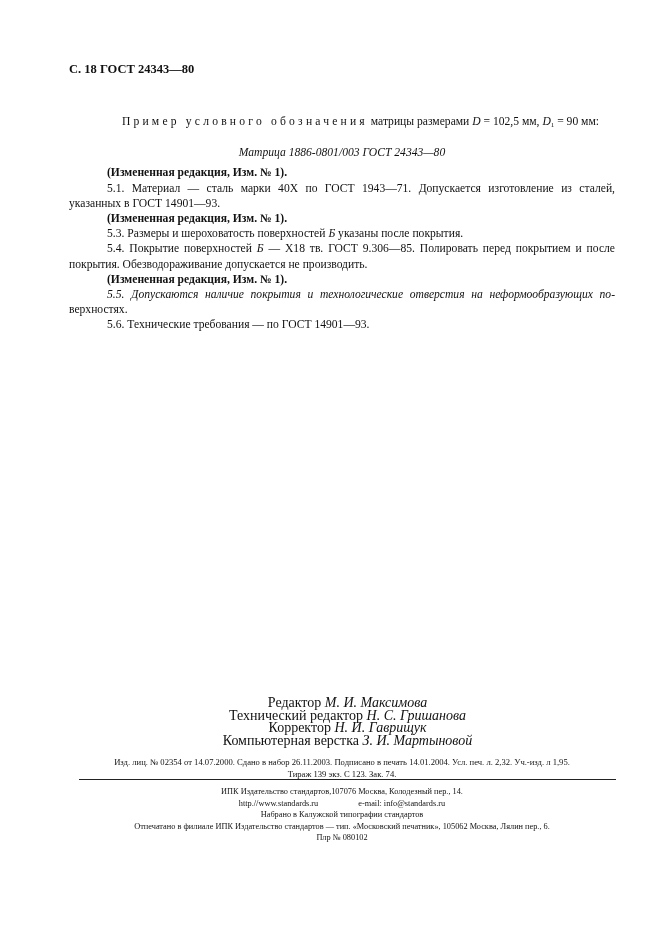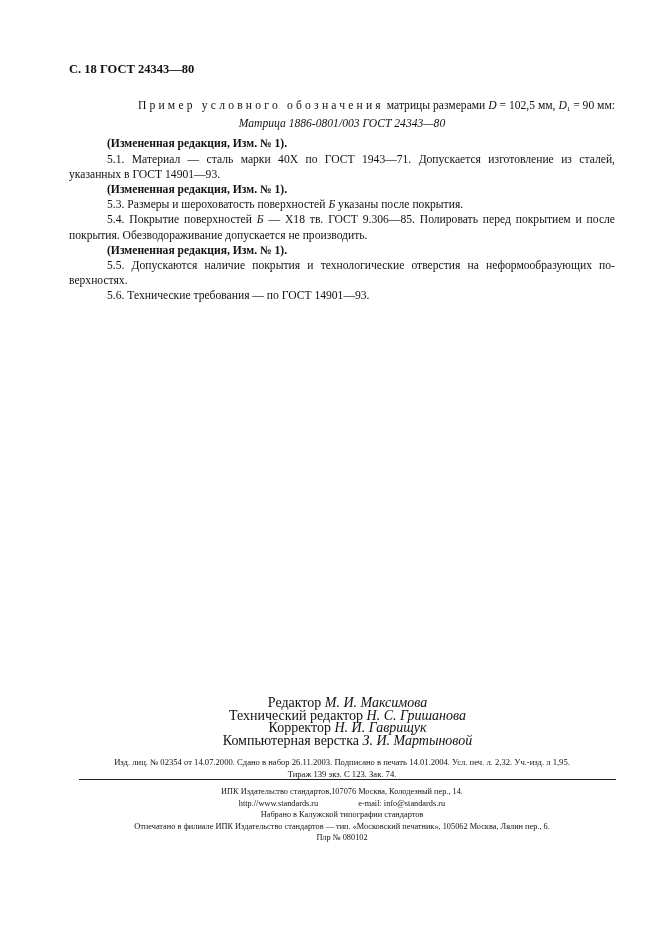--- a/index.html
+++ b/index.html
@@ -6,21 +6,21 @@
     body { width: 661px; height: 936px; position: relative; overflow: hidden;
       font-family: "Liberation Serif", "DejaVu Serif", serif; color: #111; }
     .page { position: absolute; left: 17px; top: 0; width: 661px; height: 736px; }
     .header { position: absolute; left: 52px; top: 62px; font-weight: bold; font-size: 12.5px; }
     .body { position: absolute; left: 52px; top: 98px; width: 546px; font-size: 11.6px; line-height: 15.2px; }
     .p { margin: 0; text-align: justify; }
     .ind { text-indent: 38px; }
     .spaced { letter-spacing: 3.2px; }
     .bold { font-weight: bold; }
     .it { font-style: italic; }
-    .example-line { margin: 0; text-align: right; }
+    .example-line { margin: 16px; text-align: right; }
     .designation { margin: 3px 0 5px 0; text-align: center; font-style: italic; }
     sub { font-size: 7px; vertical-align: -2px; line-height: 0; }
     .credits { position: absolute; left: 0; width: 661px; top: 697px; text-align: center; font-size: 14px; line-height: 12.6px; }
     .imprint { position: absolute; left: 52px; width: 546px; top: 756px; text-align: center; font-size: 8.6px; line-height: 12px; }
     .rule { position: absolute; left: 62px; top: 779px; width: 537px; height: 1px; background: #222; }
     .publisher { position: absolute; left: 52px; width: 546px; top: 786px; text-align: center; font-size: 8.3px; line-height: 11.6px; }
   </style>
 </head>
 <body>
 
@@ -33,21 +33,21 @@
     <p class="designation">Матрица 1886-0801/003 ГОСТ 24343—80</p>
 
     <p class="p ind bold">(Измененная редакция, Изм. № 1).</p>
     <p class="p ind" style="text-align: justify; text-align-last: justify;">5.1. Материал — сталь марки 40Х по ГОСТ 1943—71. Допускается изготовление из сталей,</p>
     <p class="p">указанных в ГОСТ 14901—93.</p>
     <p class="p ind bold">(Измененная редакция, Изм. № 1).</p>
     <p class="p ind"><span>5.3. Размеры и шероховатость поверхностей </span><span class="it">Б</span><span> указаны после покрытия.</span></p>
     <p class="p ind" style="text-align-last: justify;"><span>5.4. Покрытие поверхностей </span><span class="it">Б</span><span> — Х18 тв. ГОСТ 9.306—85. Полировать перед покрытием и после</span></p>
     <p class="p">покрытия. Обезводораживание допускается не производить.</p>
     <p class="p ind bold">(Измененная редакция, Изм. № 1).</p>
-    <p class="p ind" style="text-align-last: justify;">5.5. Допускаются наличие покрытия и технологические отверстия на неформообразующих по-</p>
+    <p class="p ind" style="text-align-last: justify; font-style: italic;">5.5. Допускаются наличие покрытия и технологические отверстия на неформообразующих по-</p>
     <p class="p">верхностях.</p>
     <p class="p ind">5.6. Технические требования — по ГОСТ 14901—93.</p>
   </div>
 
   <div class="credits">
     <div><span>Редактор </span><span class="it">М. И. Максимова</span></div>
     <div><span>Технический редактор </span><span class="it">Н. С. Гришанова</span></div>
     <div><span>Корректор </span><span class="it">Н. И. Гаврищук</span></div>
     <div><span>Компьютерная верстка </span><span class="it">З. И. Мартыновой</span></div>
   </div>

